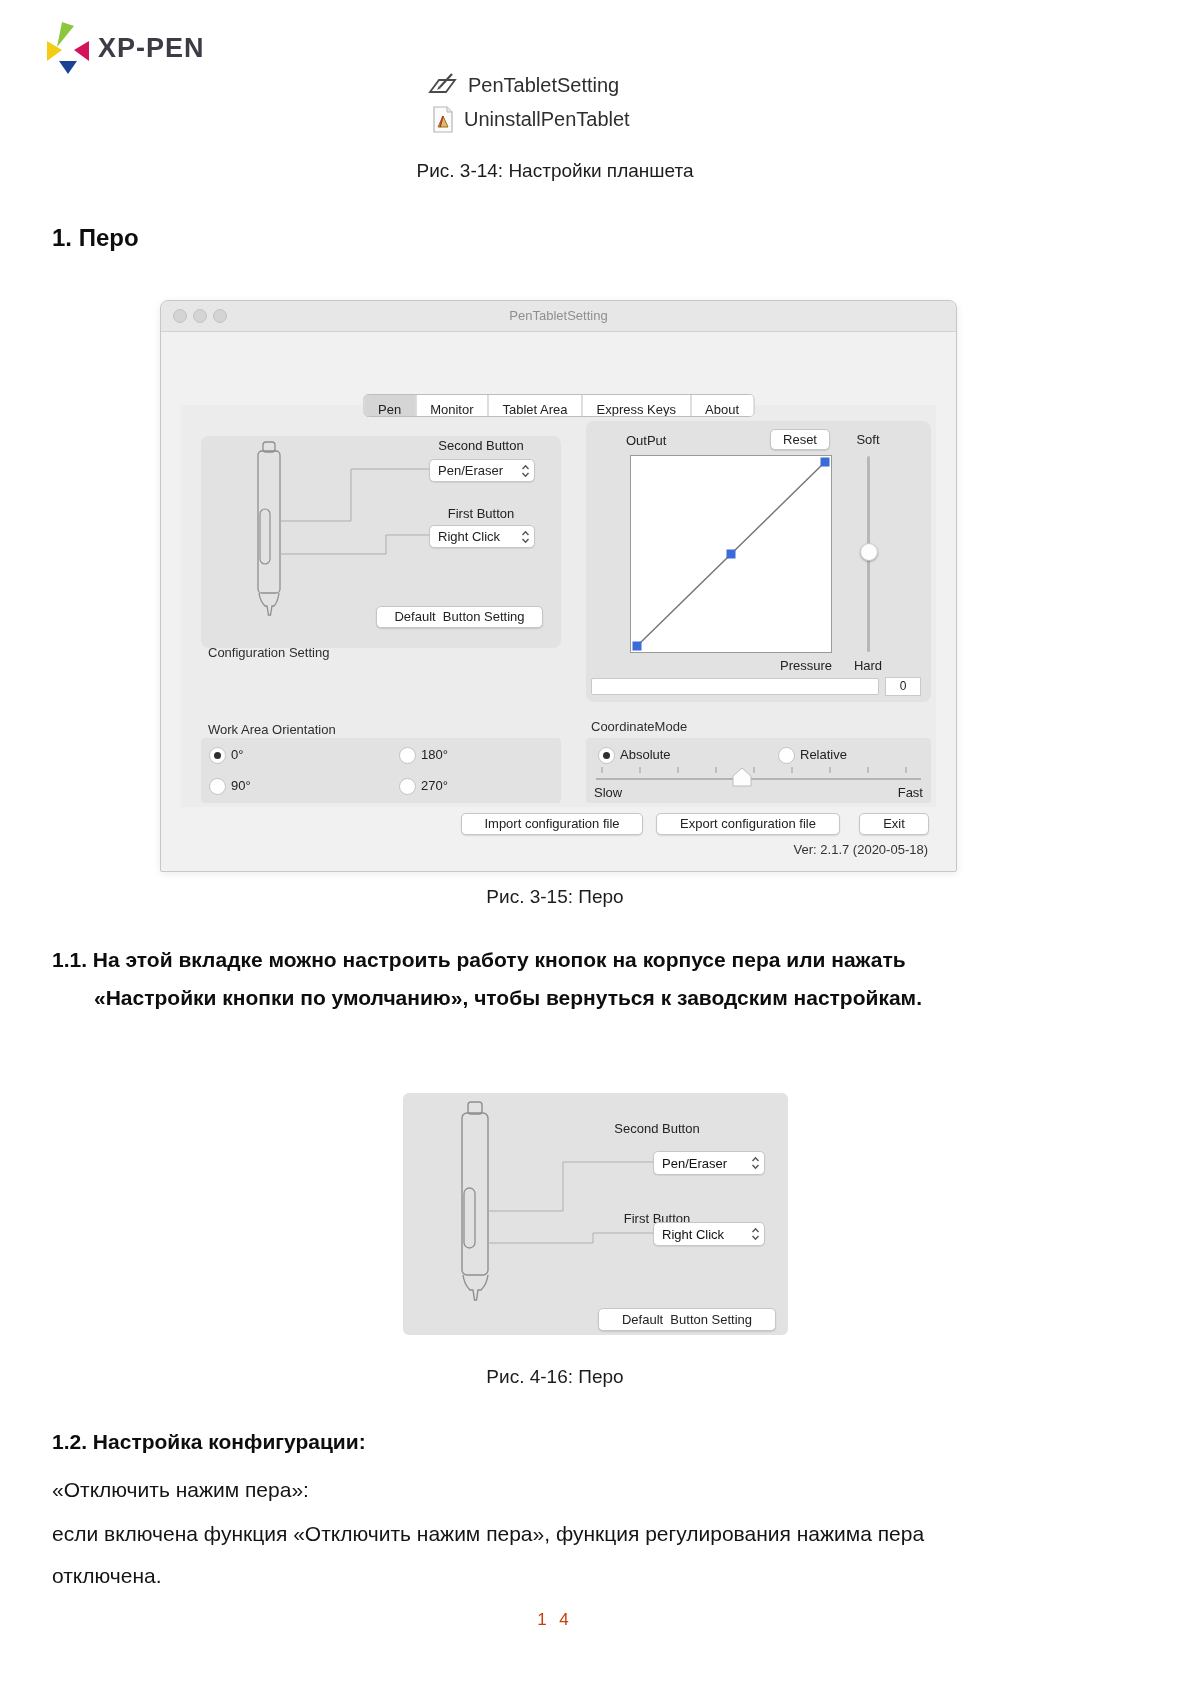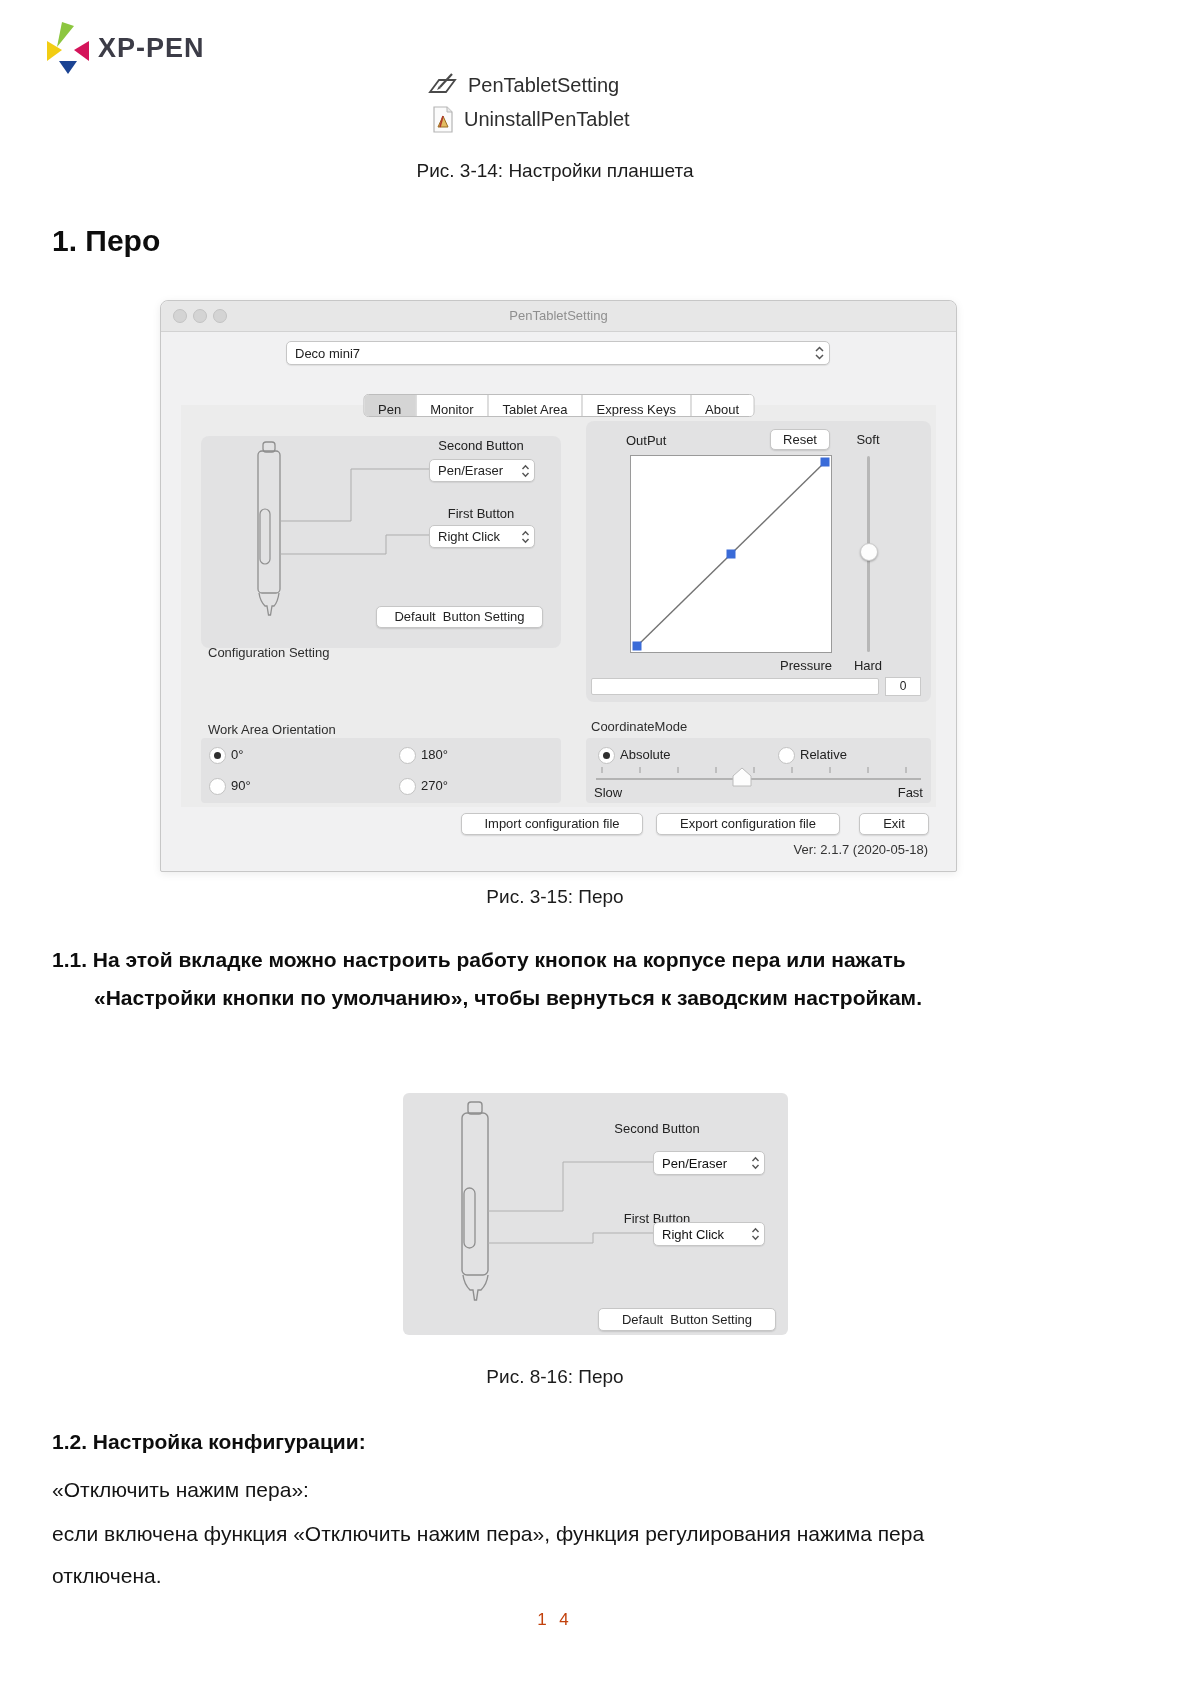--- a/index.html
+++ b/index.html
@@ -2,21 +2,21 @@
 <html><head>
 <meta charset="utf-8">
 <style>
   html,body{margin:0;padding:0;background:#ffffff;}
   .page{position:relative;width:1191px;height:1685px;background:#fff;
         font-family:"Liberation Sans",sans-serif;color:#111;overflow:hidden;}
   .abs{position:absolute;}
 
   
   .caption{left:0;width:1110px;text-align:center;font-size:19px;color:#1c1c1c;}
-  .h1{left:52px;font-size:30px;font-weight:700;color:#0d0d0d;}
+  .h1{left:52px;font-size:24px;font-weight:700;color:#0d0d0d;}
   .h2{font-size:21px;font-weight:700;color:#0d0d0d;}
   .body-text{font-size:21px;font-weight:400;color:#141414;}
   .pagenum{left:0;width:1110px;text-align:center;font-size:17px;letter-spacing:4px;color:#c2410c;}
 
   
   .logo{left:46px;top:22px;display:flex;align-items:center;gap:8px;}
   .logo-text{font-size:27px;font-weight:700;color:#3c3c47;letter-spacing:1px;}
 
   
   .shortcut{display:flex;align-items:center;gap:10px;}
@@ -103,29 +103,20 @@
   <div class="abs h1" style="top:224px;">1. Перо</div>
 
   <div class="abs window">
     <div class="abs titlebar">
       <div class="abs tl" style="left:12px;"></div>
       <div class="abs tl" style="left:32px;"></div>
       <div class="abs tl" style="left:52px;"></div>
       <div class="abs wtitle">PenTabletSetting</div>
     </div>
 
-    <div class="abs select" style="left:125px;top:40px;width:542px;height:22px;">
-      <span class="txt">Deco mini7</span>
-      <span class="chev">
-        <svg width="11" height="16" viewBox="0 0 11 16">
-            <path d="M2 6 L5.5 2.5 L9 6" fill="none" stroke="#555" stroke-width="1.5"></path>
-            <path d="M2 10 L5.5 13.5 L9 10" fill="none" stroke="#555" stroke-width="1.5"></path>
-          </svg>
-      </span>
-    </div>
 
     <div class="abs tabbar">
       <div class="tab selected">Pen</div>
       <div class="tab">Monitor</div>
       <div class="tab">Tablet Area</div>
       <div class="tab">Express Keys</div>
       <div class="tab">About</div>
     </div>
 
     <div class="abs main">
@@ -265,21 +256,21 @@
       <span class="chev">
         <svg width="9" height="14" viewBox="0 0 9 14">
             <path d="M1.5 5 L4.5 1.8 L7.5 5" fill="none" stroke="#555" stroke-width="1.4"></path>
             <path d="M1.5 9 L4.5 12.2 L7.5 9" fill="none" stroke="#555" stroke-width="1.4"></path>
           </svg>
       </span>
     </div>
     <div class="abs btn" style="left:195px;top:215px;width:176px;height:21px;line-height:21px;">Default  Button Setting</div>
   </div>
 
-  <div class="abs caption" style="top:1366px;">Рис. 8-16: Перо</div>
+  <div class="abs caption" style="top:1366px;">Рис. 4-16: Перо</div>
 
   <div class="abs h2" style="left:52px;top:1430px;">1.2. Настройка конфигурации:</div>
   <div class="abs body-text" style="left:52px;top:1478px;">«Отключить нажим пера»:</div>
   <div class="abs body-text" style="left:52px;top:1522px;">если включена функция «Отключить нажим пера», функция регулирования нажима пера</div>
   <div class="abs body-text" style="left:52px;top:1564px;">отключена.</div>
 
   <div class="abs pagenum" style="top:1610px;">1 4</div>
 </div>
 
 </body></html>

